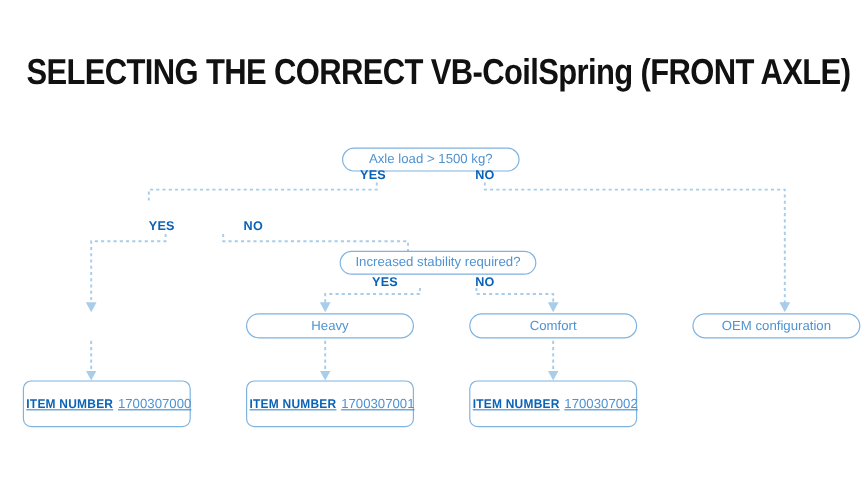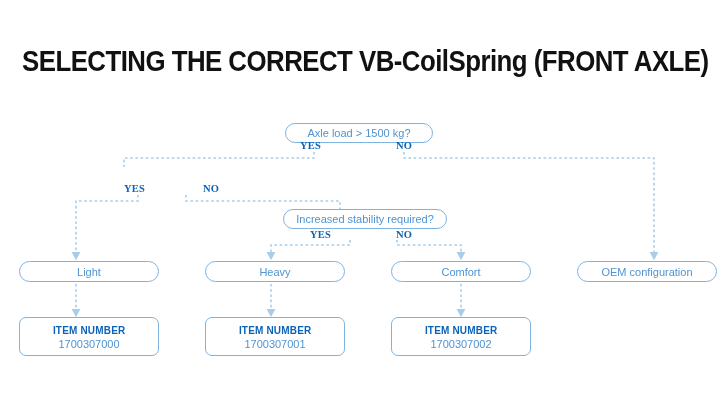--- a/index.html
+++ b/index.html
@@ -40,23 +40,24 @@
     font-size:11px;
     white-space:nowrap;
   }
   .node.decision{height:20px;border-radius:10px;}
   .node.result{height:21px;border-radius:11px;}
 
   .node.item{
     height:39px;
     border-radius:7px;
     border:1.2px solid #7fb3e0;
-    flex-direction:column;
-    justify-content:center;
+    flex-direction:row;
+    justify-content:flex-start;
     gap:2px;
+    text-decoration:underline;
   }
   .item-head{
     font-weight:bold;
     font-size:10.5px;
     color:#0b63b8;
     letter-spacing:0.2px;
     transform:scaleX(0.95);
   }
   .item-num{
     font-size:11px;
@@ -64,21 +65,20 @@
   }
 
   
   .ynlabel{
     position:absolute;
     font-weight:bold;
     font-size:10.5px;
     color:#0b63b8;
     letter-spacing:0.2px;
     white-space:nowrap;
-    font-family:Liberation Serif, serif;
   }
 </style>
 </head>
 <body>
 
 <div id="canvas">
 
   <div class="title">SELECTING THE CORRECT VB-CoilSpring (FRONT AXLE)</div>
 
   <svg class="wires" viewBox="0 0 720 405" width="720" height="405">
@@ -116,23 +116,20 @@
 
   <div class="ynlabel" style="left:124px;top:183px;">YES</div>
   <div class="ynlabel" style="left:203px;top:183px;">NO</div>
 
   <div class="node decision" style="left:283px;top:209px;width:164px;">
     <span>Increased stability required?</span>
   </div>
   <div class="ynlabel" style="left:310px;top:229px;">YES</div>
   <div class="ynlabel" style="left:396px;top:229px;">NO</div>
 
-  <div class="node result" style="left:19px;top:261px;width:140px;">
-    <span>Light</span>
-  </div>
   <div class="node result" style="left:391px;top:261px;width:140px;">
     <span>Comfort</span>
   </div>
   <div class="node result" style="left:205px;top:261px;width:140px;">
     <span>Heavy</span>
   </div>
   <div class="node result" style="left:577px;top:261px;width:140px;">
     <span>OEM configuration</span>
   </div>
 

